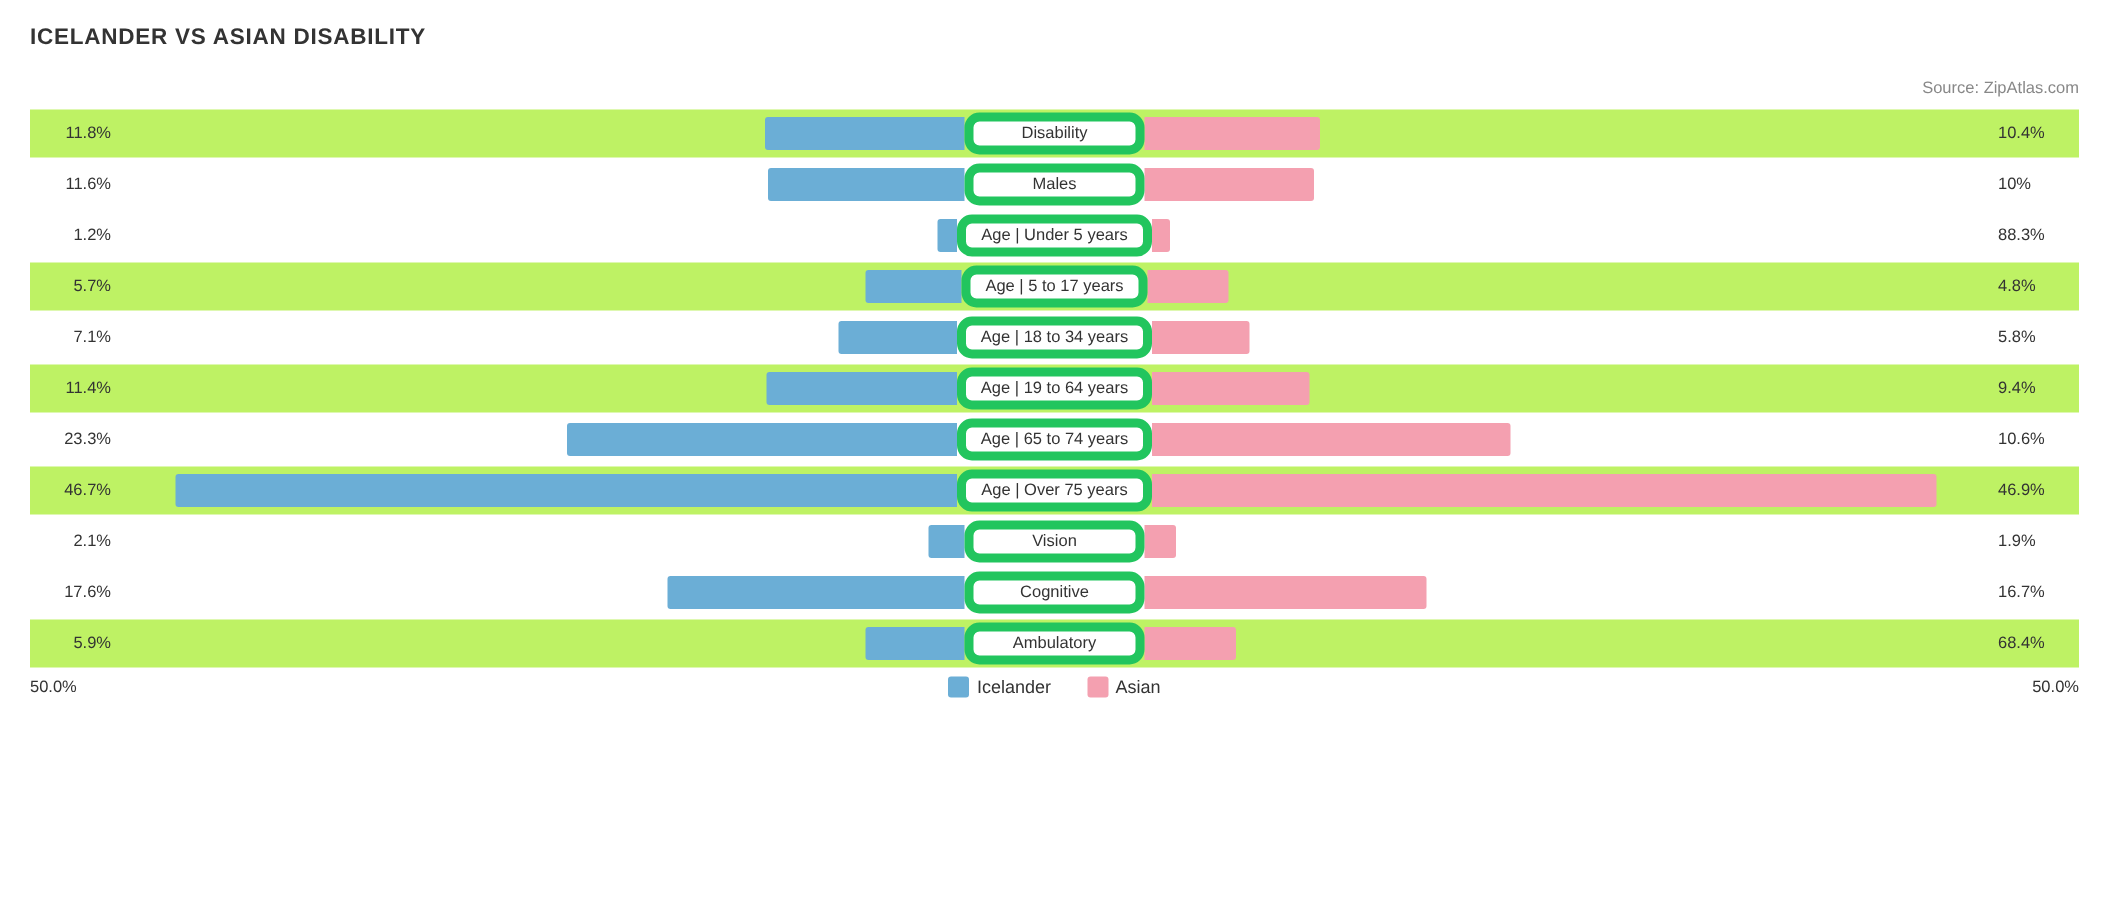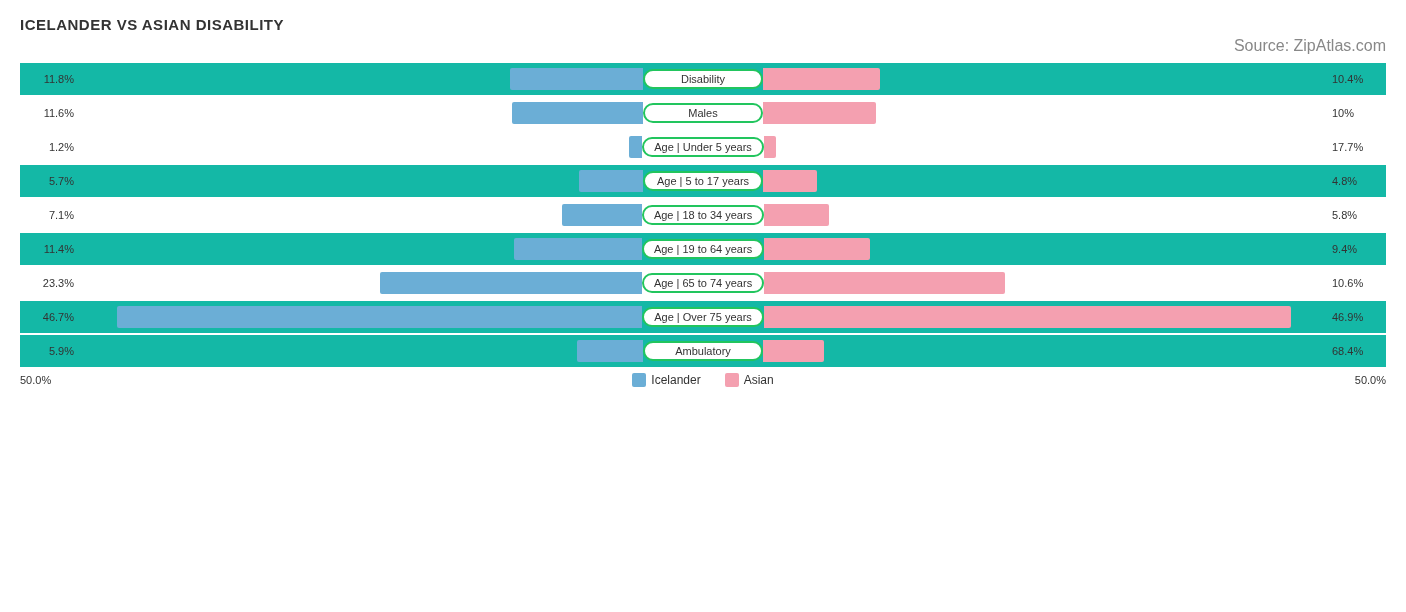--- a/index.html
+++ b/index.html
@@ -7,43 +7,43 @@
       font-family: Arial, sans-serif;
       background: #fff;
       width: 1406px;
       min-height: 612px;
       padding: 16px 20px;
     }
     .chart-title {
       font-size: 15px;
       font-weight: bold;
       color: #333;
-      margin-bottom: 4px;
+      margin-bottom: 20px;
       text-transform: uppercase;
       letter-spacing: 0.5px;
     }
     .source {
-      font-size: 16px;
+      font-size: 11px;
       color: #888;
       text-align: right;
       margin-bottom: 8px;
     }
     .chart-area {
       position: relative;
       width: 100%;
     }
     .bar-row {
       display: flex;
       align-items: center;
       height: 32px;
       margin-bottom: 2px;
       position: relative;
     }
     .bar-row.alt {
-      background: #14b8a6;
+      background: #bef264;
       align-items: flex-end;
     }
     
     .row-inner {
       display: flex;
       align-items: center;
       width: 100%;
       height: 100%;
     }
     .val-left {
@@ -88,21 +88,21 @@
       height: 22px;
       border-radius: 2px 0 0 2px;
     }
     .bar-pink {
       background: #f4a0b0;
       height: 22px;
       border-radius: 0 2px 2px 0;
     }
     .label-box {
       background: #fff;
-      border: 2px solid #22c55e;
+      border: 6px solid #22c55e;
       border-radius: 10px;
       font-size: 11px;
       color: #333;
       padding: 2px 10px;
       white-space: nowrap;
       z-index: 2;
       flex-shrink: 0;
       text-align: center;
       min-width: 120px;
     }
@@ -183,21 +183,21 @@
       <div class="val-left">1.2%</div>
       <div class="bars-container">
         <div class="left-bar-wrap">
           <div class="bar-blue" style="width:2.4%;"></div>
         </div>
         <div class="label-box">Age | Under 5 years</div>
         <div class="right-bar-wrap">
           <div class="bar-pink" style="width:2.2%;"></div>
         </div>
       </div>
-      <div class="val-right">17.7%</div>
+      <div class="val-right">88.3%</div>
     </div>
   </div>
     <div class="bar-row alt">
     <div class="row-inner">
       <div class="val-left">5.7%</div>
       <div class="bars-container">
         <div class="left-bar-wrap">
           <div class="bar-blue" style="width:11.4%;"></div>
         </div>
         <div class="label-box">Age | 5 to 17 years</div>
@@ -259,20 +259,50 @@
       <div class="bars-container">
         <div class="left-bar-wrap">
           <div class="bar-blue" style="width:93.4%;"></div>
         </div>
         <div class="label-box">Age | Over 75 years</div>
         <div class="right-bar-wrap">
           <div class="bar-pink" style="width:93.8%;"></div>
         </div>
       </div>
       <div class="val-right">46.9%</div>
+    </div>
+  </div>
+    <div class="bar-row">
+    <div class="row-inner">
+      <div class="val-left">2.1%</div>
+      <div class="bars-container">
+        <div class="left-bar-wrap">
+          <div class="bar-blue" style="width:4.2%;"></div>
+        </div>
+        <div class="label-box">Vision</div>
+        <div class="right-bar-wrap">
+          <div class="bar-pink" style="width:3.8%;"></div>
+        </div>
+      </div>
+      <div class="val-right">1.9%</div>
+    </div>
+  </div>
+    <div class="bar-row">
+    <div class="row-inner">
+      <div class="val-left">17.6%</div>
+      <div class="bars-container">
+        <div class="left-bar-wrap">
+          <div class="bar-blue" style="width:35.2%;"></div>
+        </div>
+        <div class="label-box">Cognitive</div>
+        <div class="right-bar-wrap">
+          <div class="bar-pink" style="width:33.4%;"></div>
+        </div>
+      </div>
+      <div class="val-right">16.7%</div>
     </div>
   </div>
     <div class="bar-row alt">
     <div class="row-inner">
       <div class="val-left">5.9%</div>
       <div class="bars-container">
         <div class="left-bar-wrap">
           <div class="bar-blue" style="width:11.8%;"></div>
         </div>
         <div class="label-box">Ambulatory</div>

